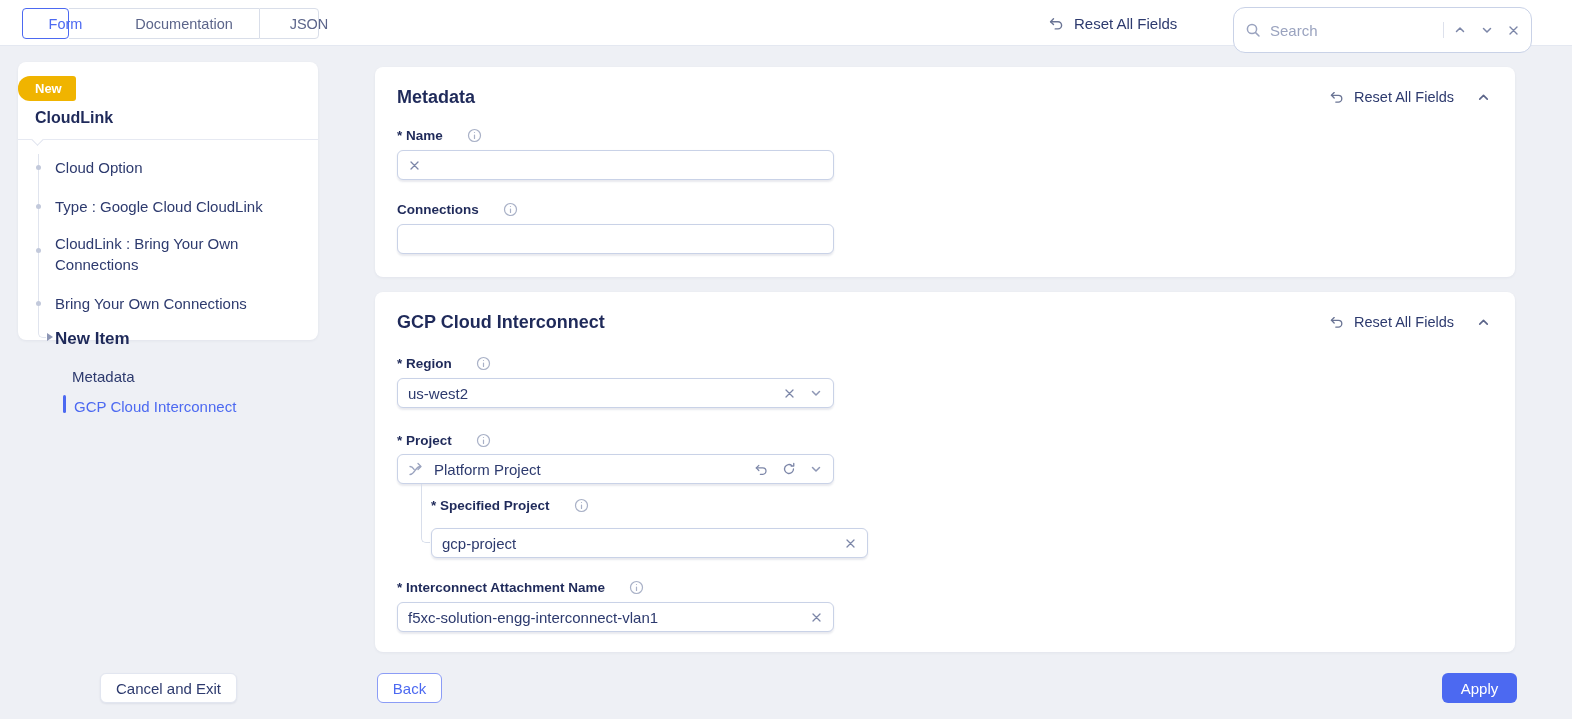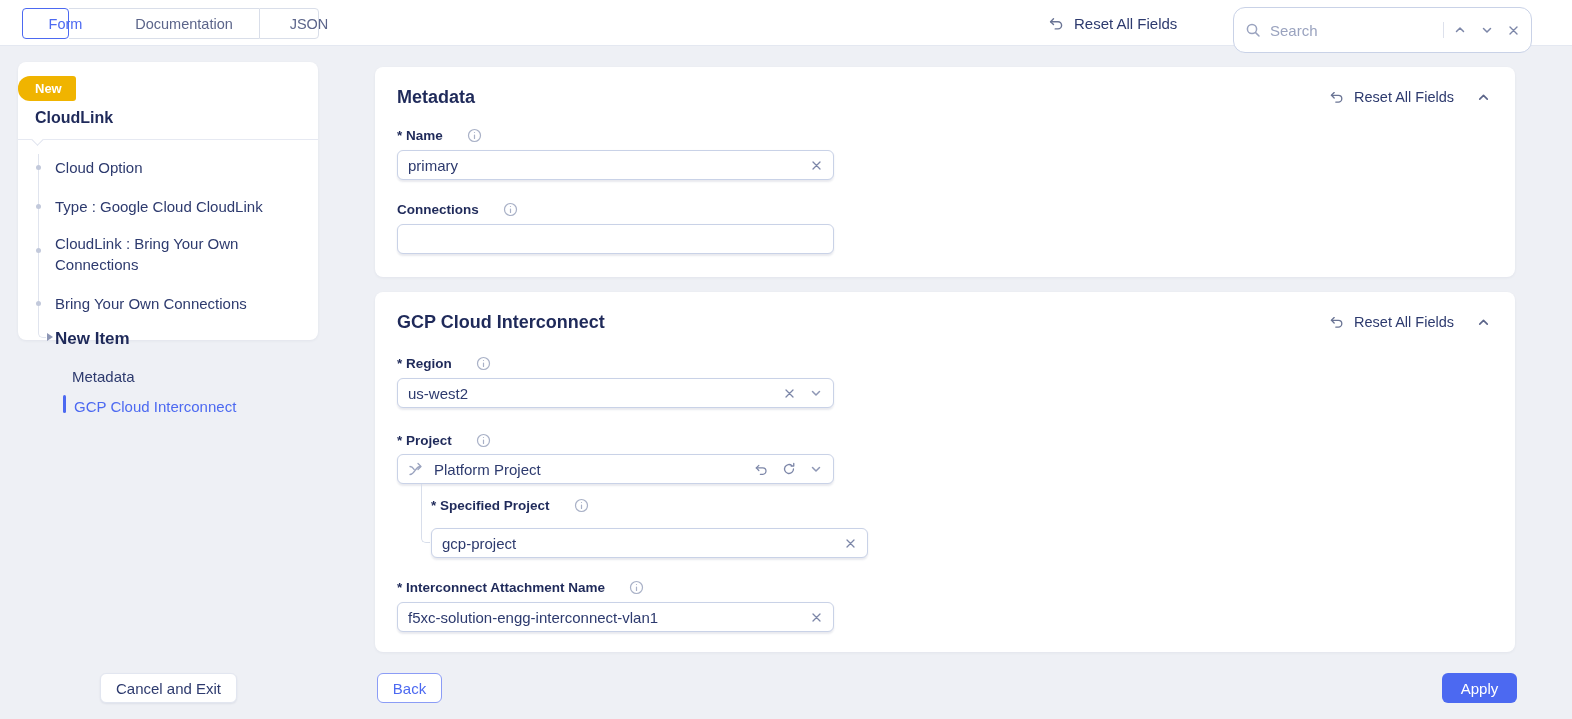--- a/index.html
+++ b/index.html
@@ -217,21 +217,20 @@
     <span>* Name</span>
     <span class="info-ic">
       <svg width="15" height="15" viewBox="0 0 15 15" fill="none" stroke="currentColor" stroke-width="1.2">
         <circle cx="7.5" cy="7.5" r="6"></circle>
           <path d="M7.5 7 v3.4" stroke-linecap="round"></path>
           <circle cx="7.5" cy="4.5" r="0.6" fill="currentColor" stroke="none"></circle>
       </svg>
     </span>
   </div>
   <div class="tinput i-name">
-    <input value="primary" style="">
     <button class="icon-btn">
       <svg width="13" height="13" viewBox="0 0 13 13" fill="none" stroke="currentColor" stroke-width="1.3" stroke-linecap="round">
           <path d="M3 3 L10 10 M10 3 L3 10"></path>
         </svg>
     </button>
   </div>
 
   <div class="label-row l-desc">
     <span>Connections</span>
     <span class="info-ic">

